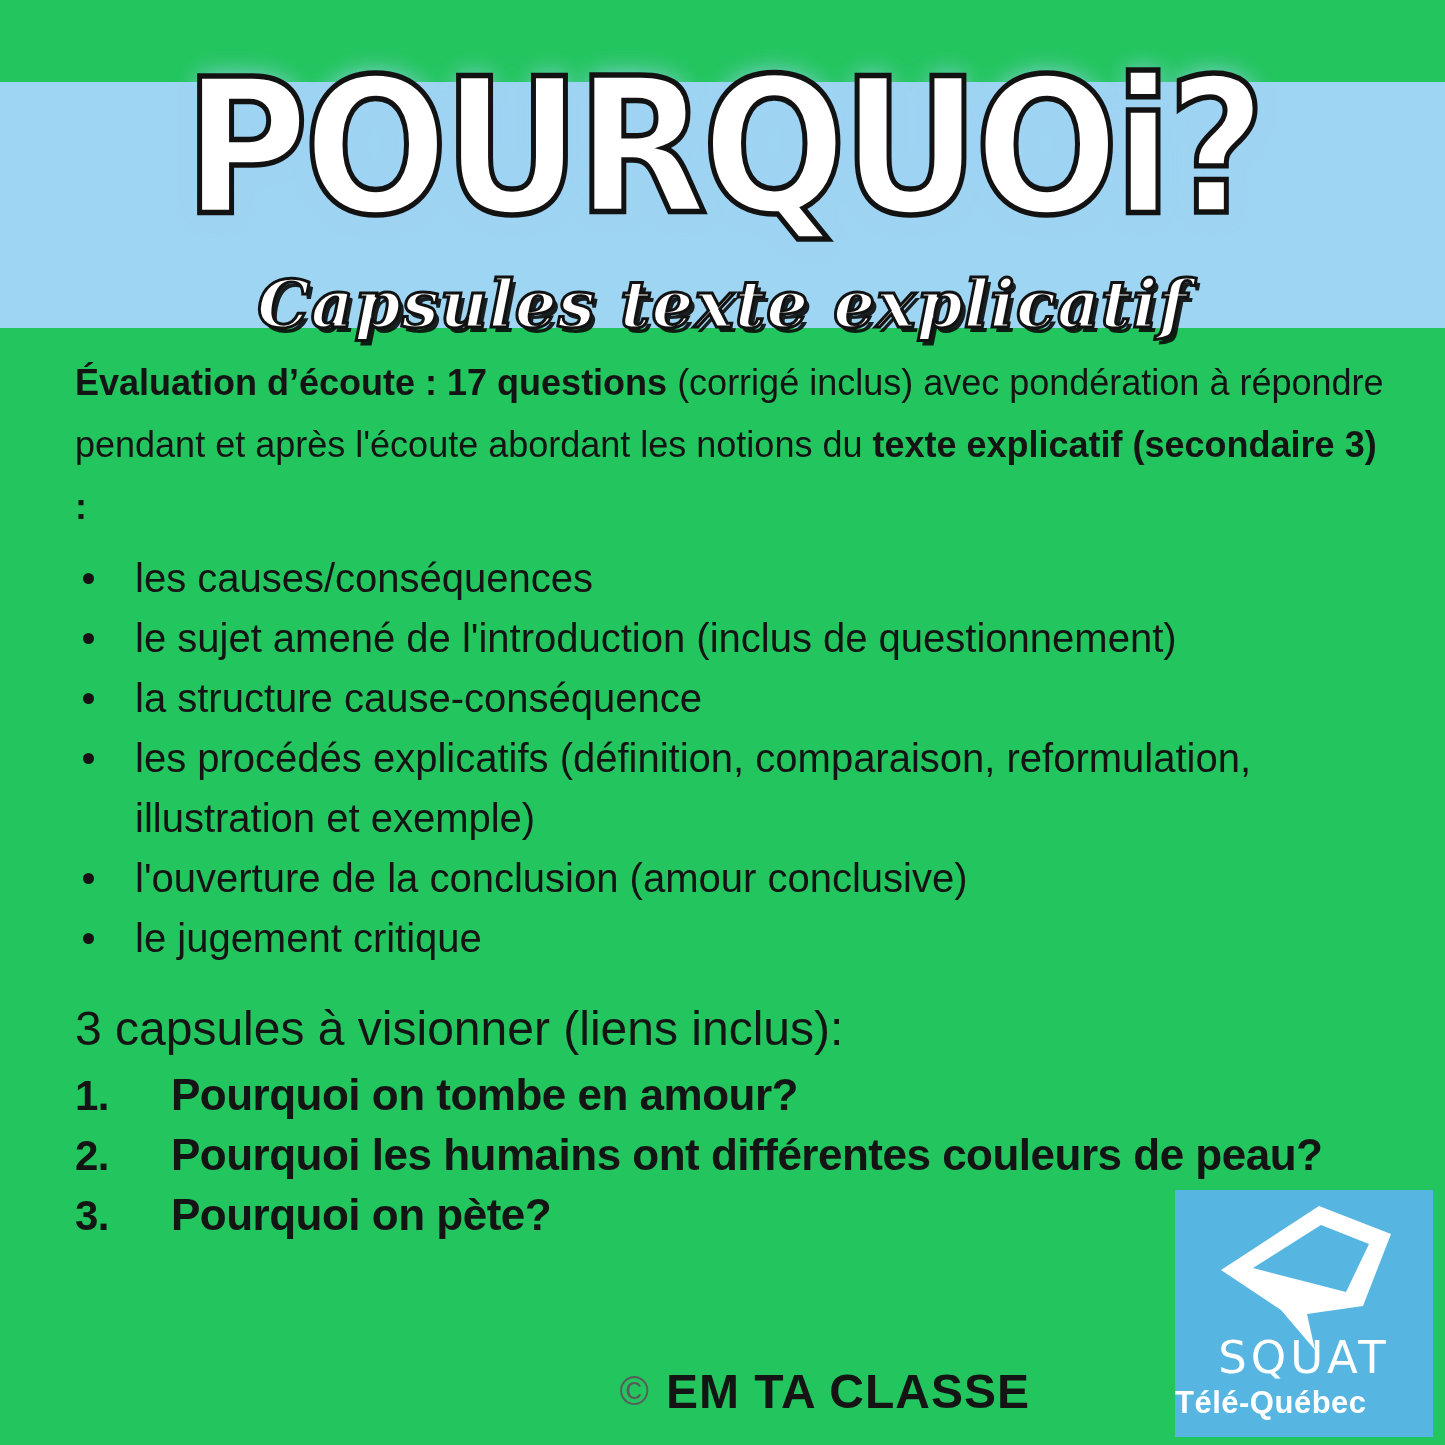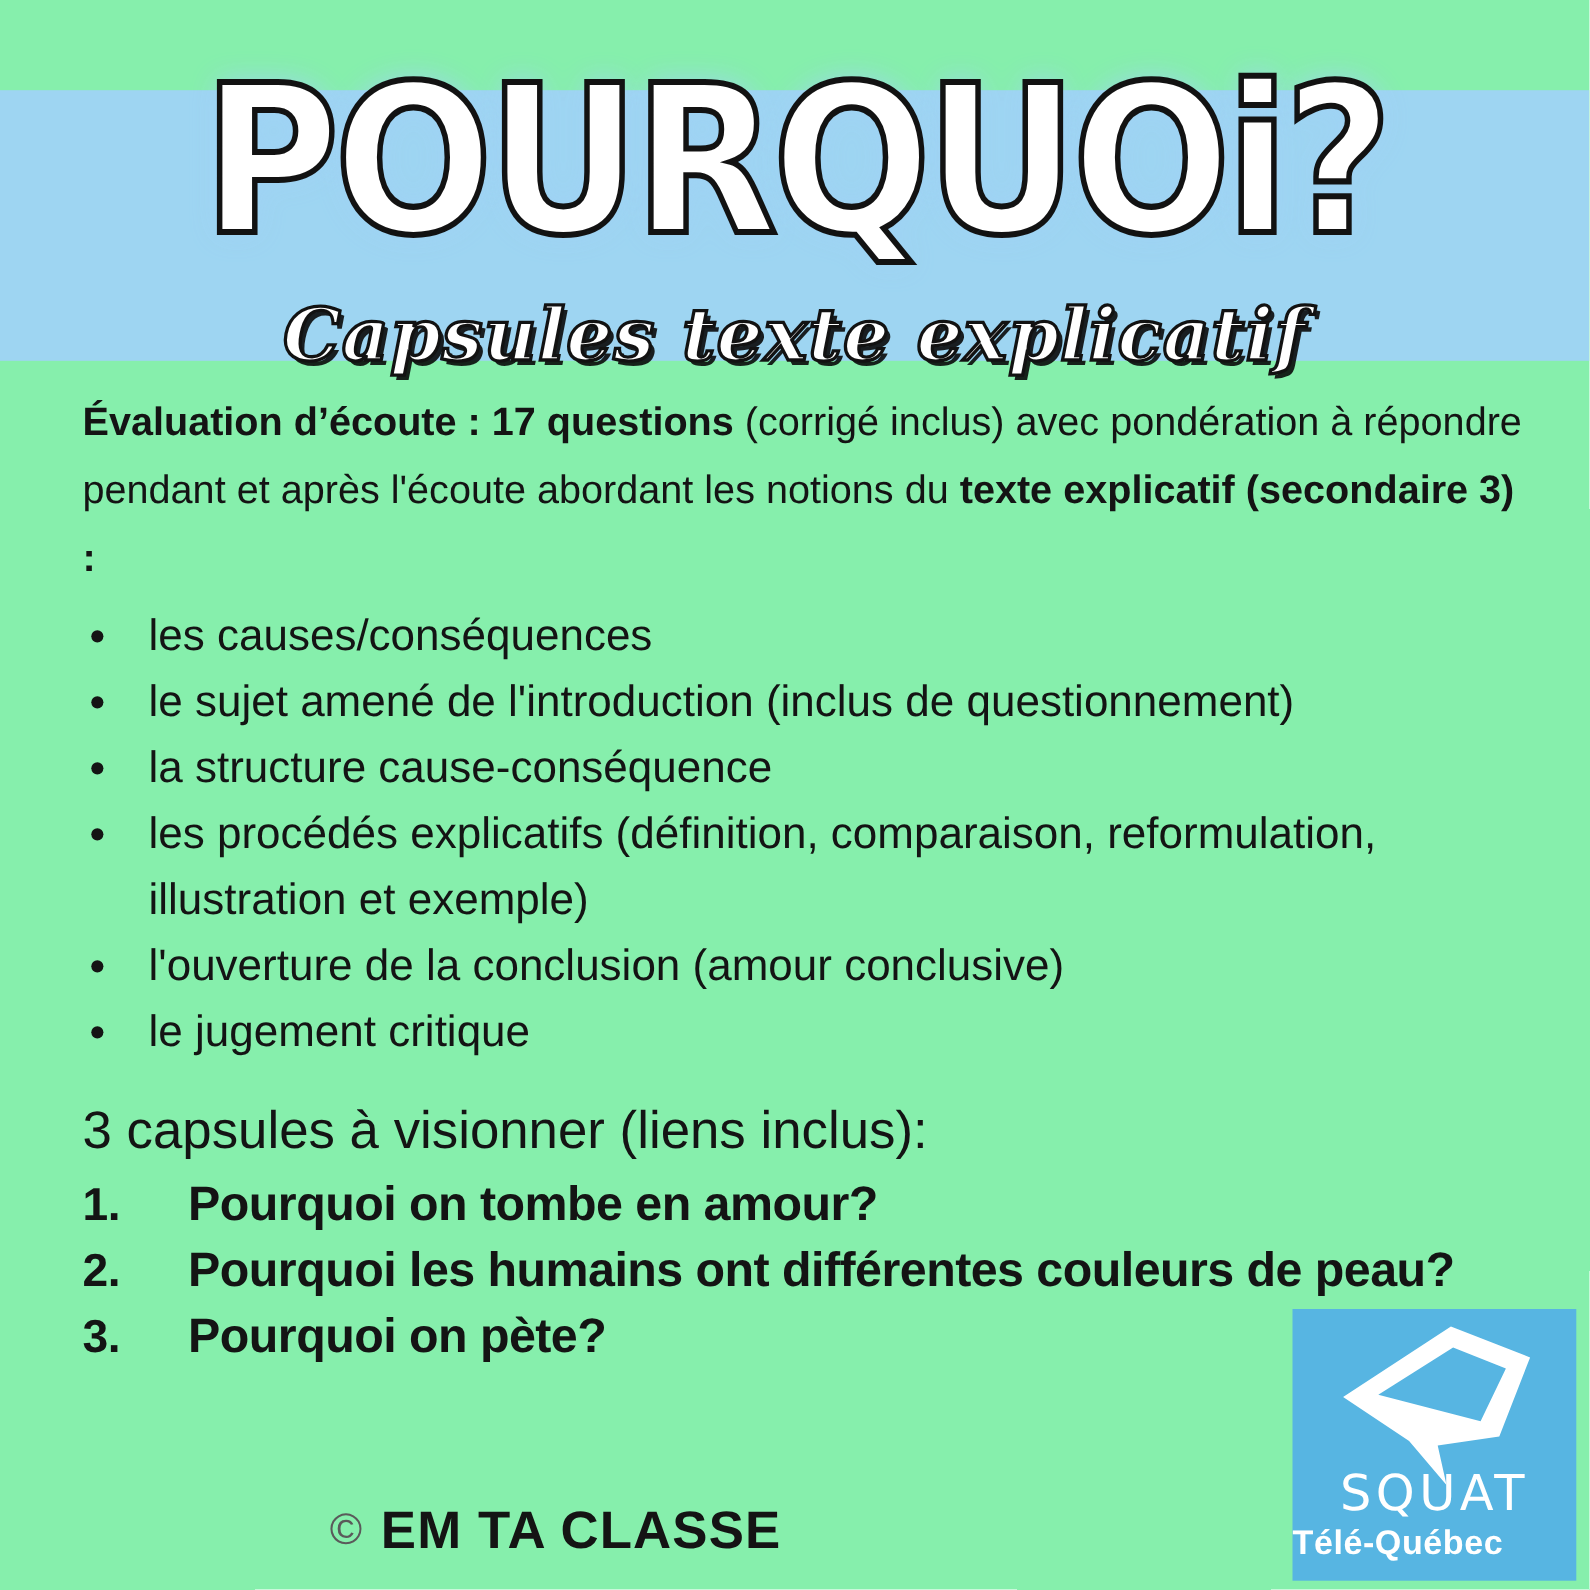--- a/index.html
+++ b/index.html
@@ -1,17 +1,17 @@
 <!DOCTYPE html>
 <html style="--banner-blue: #9ED5F2; --logo-blue: #57B5E2;"><head>
 <meta charset="utf-8">
 <style>
   html,body{margin:0;padding:0;background:#ffffff;}
   .page{
-    position:relative;width:1445px;height:1445px;background:#86efac;overflow:hidden;
+    position:relative;width:1445px;height:1445px;background:#22c55e;overflow:hidden;
     font-family:"Liberation Sans", sans-serif;color:#141414;
   }
   
   .banner{
     position:absolute;left:0;top:82px;width:1445px;height:246px;
     background:var(--banner-blue,#9ED5F2);
   }
   .banner-title{
     position:absolute;top:-34px;left:0;width:100%;text-align:center;
     font-family:"DejaVu Sans", sans-serif;font-weight:800;
@@ -56,22 +56,22 @@
     position:absolute;top:142px;left:0;width:100%;text-align:center;
     font-family:"DejaVu Sans", sans-serif;font-weight:400;
     font-size:45px;line-height:52px;letter-spacing:4px;color:#ffffff;
   }
   .logo-sub{
     position:absolute;top:194px;left:0;width:100%;text-align:left;
     font-weight:bold;font-size:31px;line-height:38px;color:#ffffff;letter-spacing:0.5px;
   }
   
   .footer{
-    position:absolute;left:0;top:1362px;width:1010px;text-align:center;
-    font-size:48px;line-height:60px;font-weight:bold;letter-spacing:1px;
+    position:absolute;left:0;top:1362px;width:1010px;text-align:right;
+    font-size:48px;line-height:60px;font-weight:bold;letter-spacing:1px;padding-left:20px;
   }
   .footer .copy{
     font-weight:normal;font-size:40px;color:#5a5a5a;margin-right:16px;
     position:relative;top:-3px;
   }
 </style>
 </head>
 <body>
 
 <div class="page">

